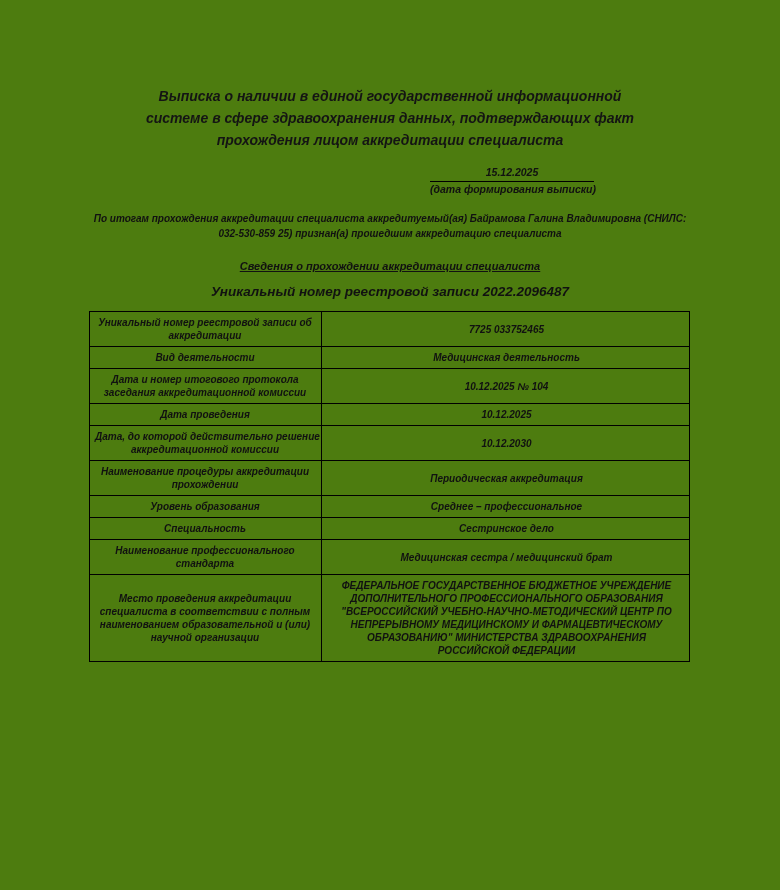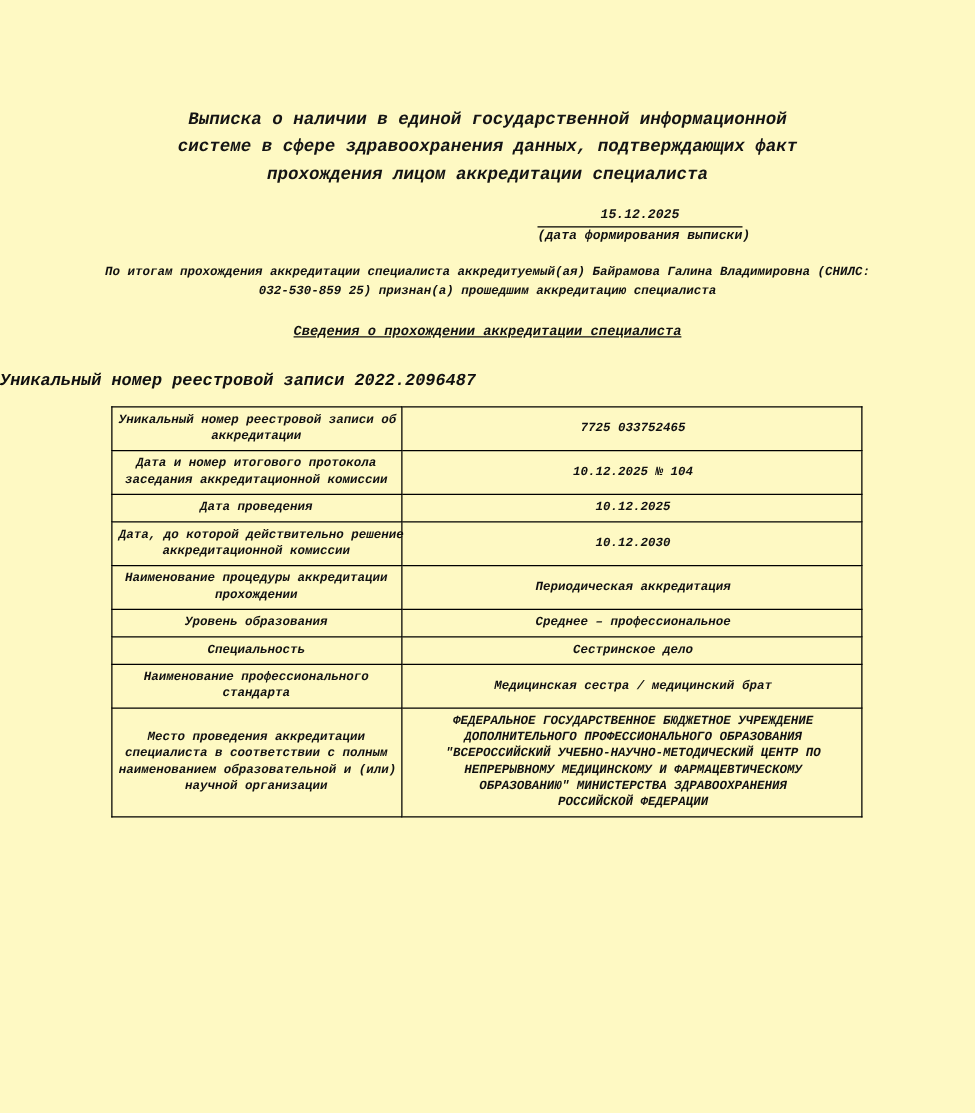--- a/index.html
+++ b/index.html
@@ -1,23 +1,23 @@
 <!DOCTYPE html>
 <html><head>
 <meta charset="utf-8">
 <style>
   * { margin: 0; padding: 0; box-sizing: border-box; }
   html, body { background: #ffffff; }
   .page {
     position: relative;
     width: 780px;
     height: 890px;
-    background: #fef9c3;
+    background: #4d7c0f;
     overflow: hidden;
-    font-family: Liberation Mono, monospace;
+    font-family: Liberation Sans, sans-serif;
     font-style: italic;
     font-weight: 700;
     color: #111111;
   }
   .doc-title {
     margin-top: 85px;
     text-align: center;
     font-size: 14px;
     line-height: 22px;
     white-space: pre;
@@ -49,21 +49,22 @@
     white-space: pre;
   }
   .section-heading {
     margin-top: 18px;
     text-align: center;
     font-size: 11px;
     line-height: 14px;
     text-decoration: underline;
   }
   .registry-heading {
-    margin-top: 24px;
+    margin-top: 10px;
+    text-align: center;
     font-size: 13.5px;
     line-height: 18px;
   }
   table.details {
     margin-top: 10px;
     margin-left: 89px;
     width: 600px;
     border-collapse: collapse;
     table-layout: fixed;
   }
@@ -102,20 +103,24 @@
   <div class="registry-heading">Уникальный номер реестровой записи 2022.2096487</div>
 
   <table class="details">
     <tbody>
       <tr>
         <td class="cell-label">Уникальный номер реестровой записи об
 аккредитации</td>
         <td class="cell-value">7725 033752465</td>
       </tr>
       <tr>
+        <td class="cell-label">Вид деятельности</td>
+        <td class="cell-value">Медицинская деятельность</td>
+      </tr>
+      <tr>
         <td class="cell-label">Дата и номер итогового протокола
 заседания аккредитационной комиссии</td>
         <td class="cell-value">10.12.2025 № 104</td>
       </tr>
       <tr>
         <td class="cell-label">Дата проведения</td>
         <td class="cell-value">10.12.2025</td>
       </tr>
       <tr>
         <td class="cell-label">Дата, до которой действительно решение

